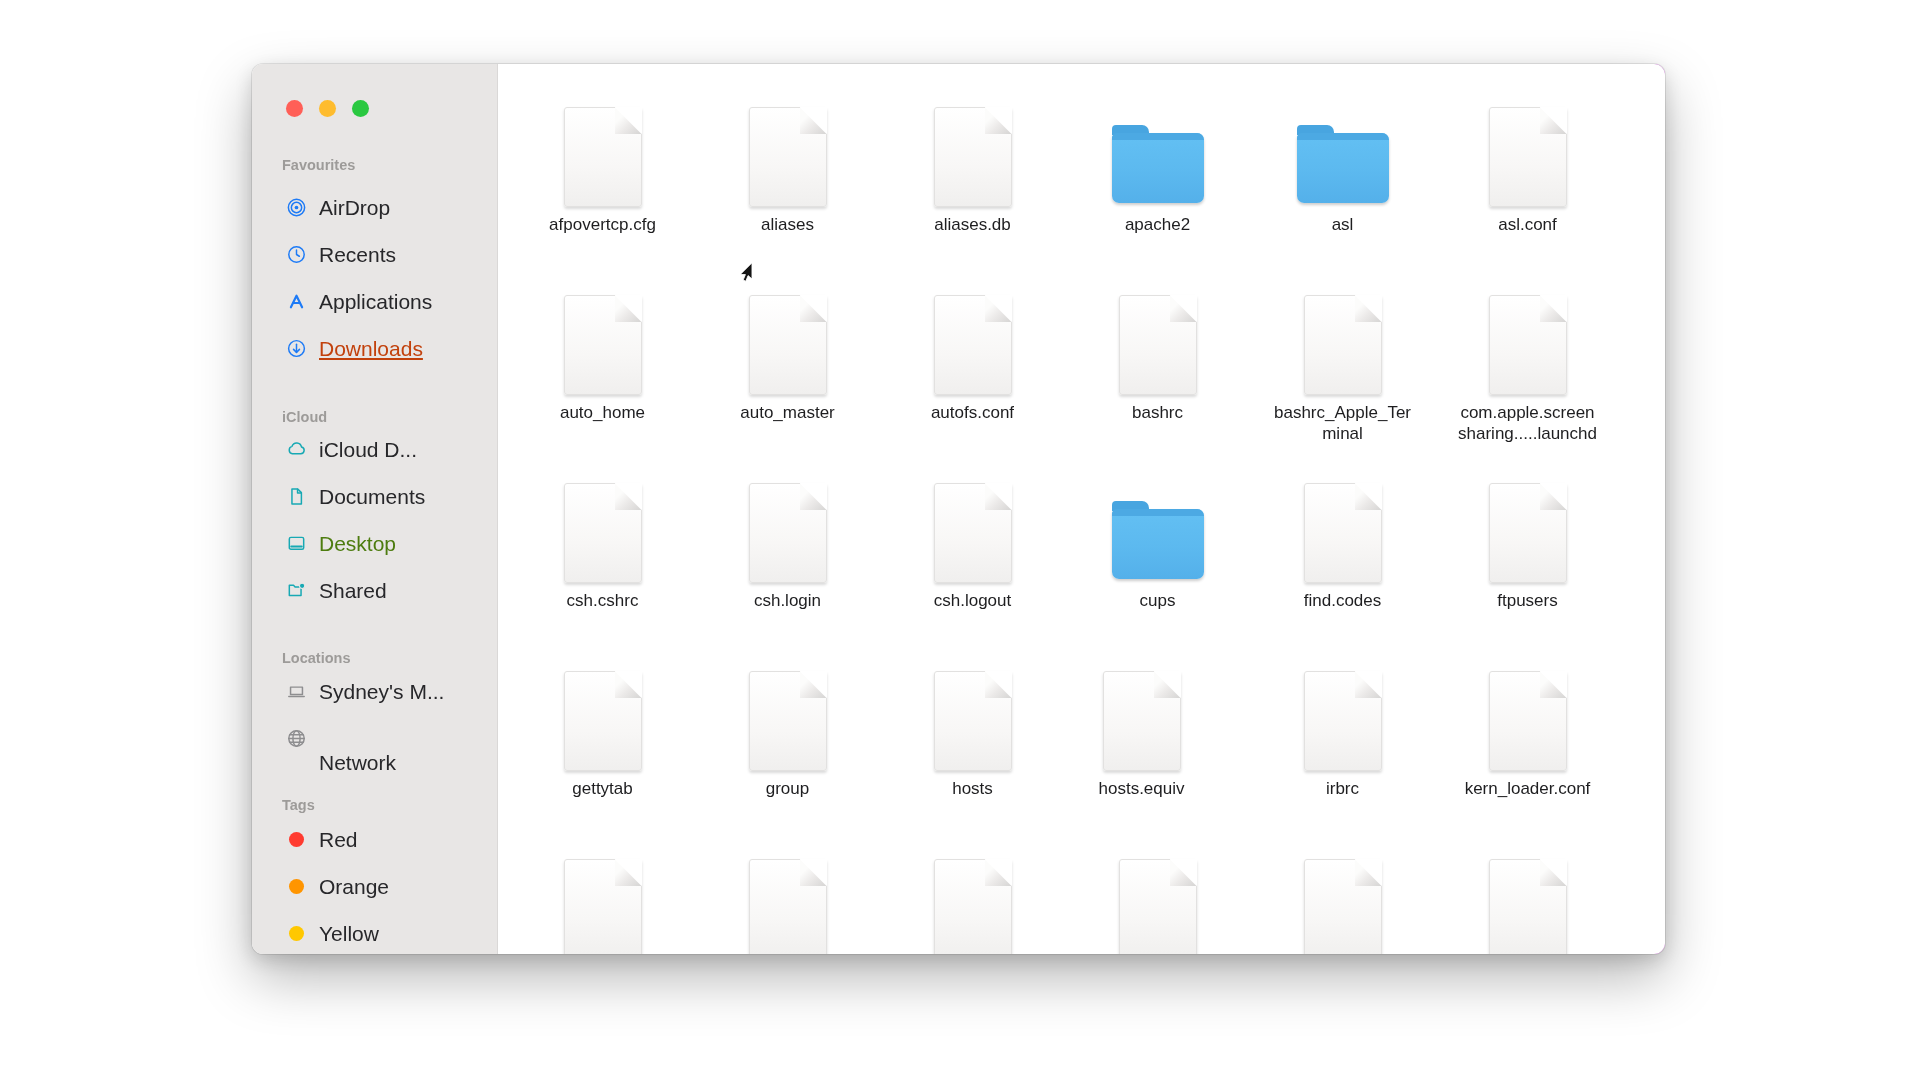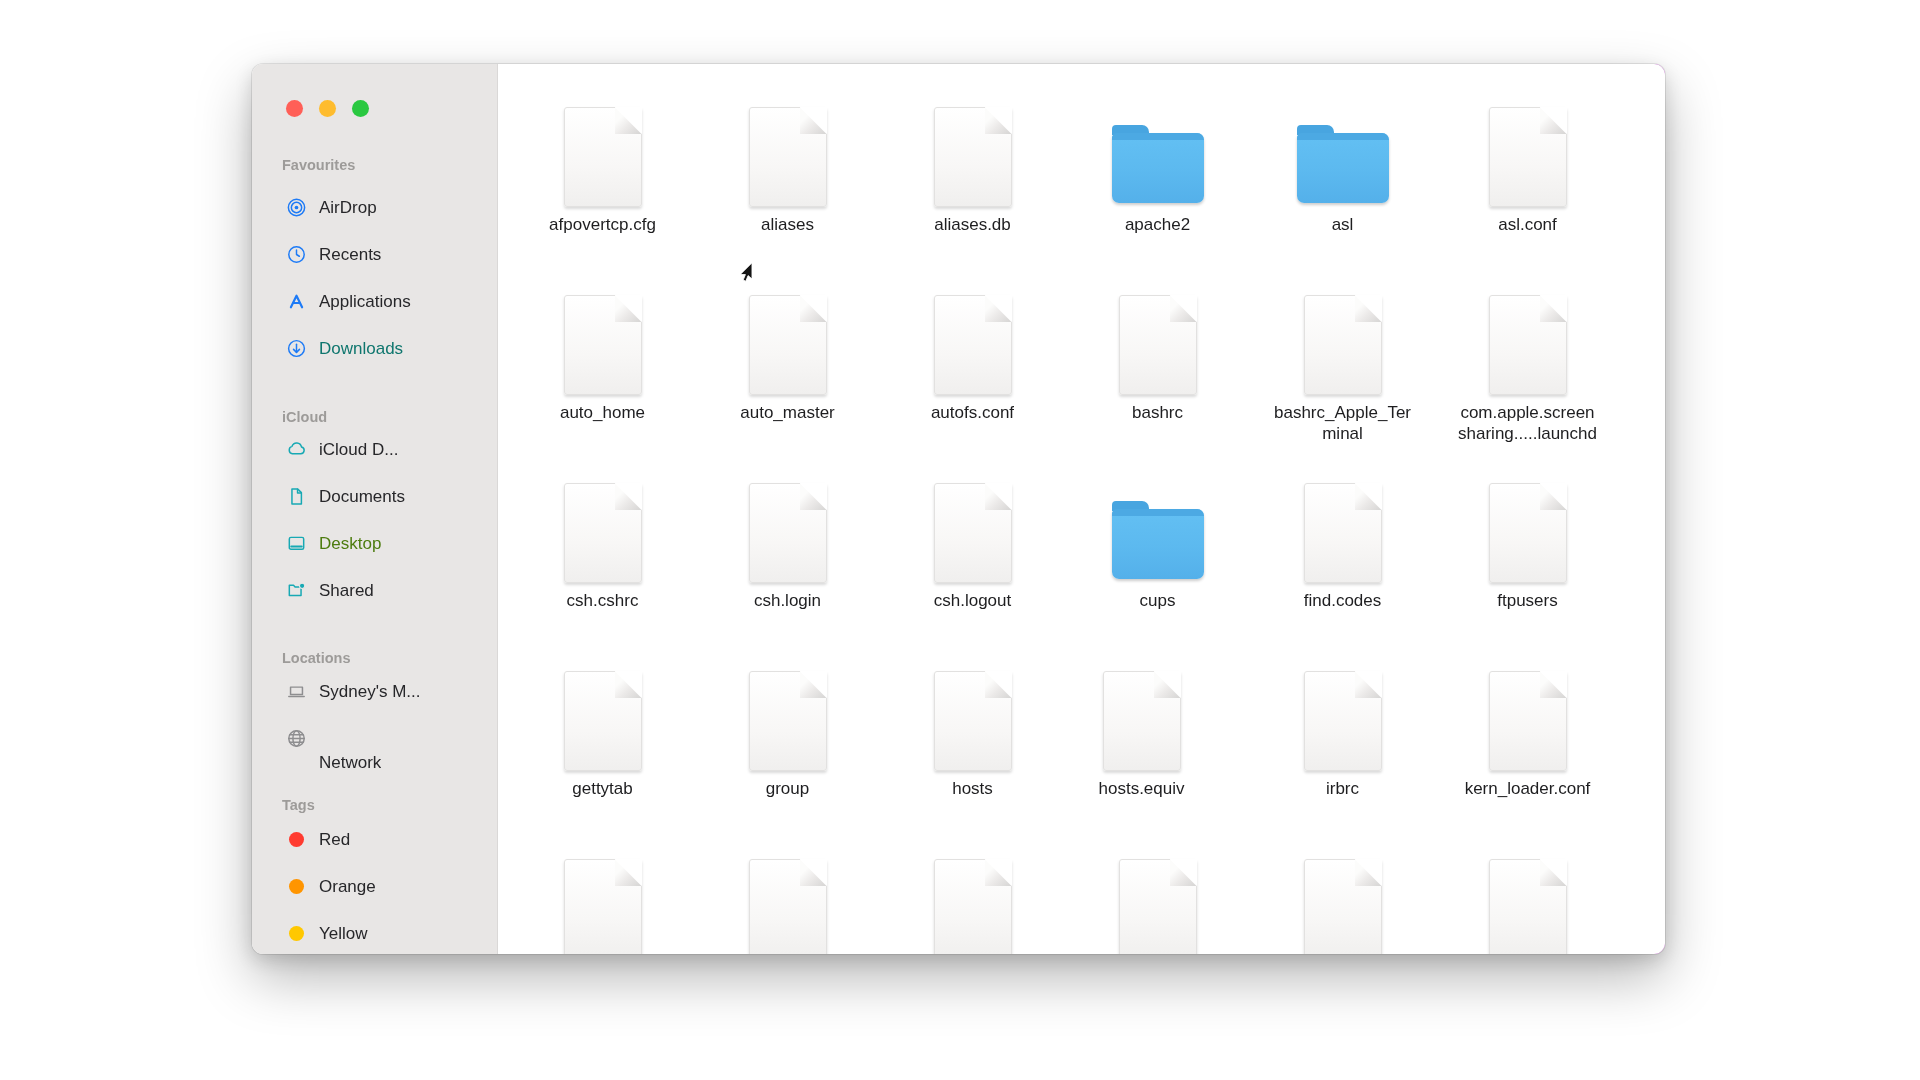--- a/index.html
+++ b/index.html
@@ -14,21 +14,21 @@
     background:#fff;border-radius:11px;display:flex;overflow:hidden;
     box-shadow:0 0 0 1px rgba(0,0,0,.09),0 24px 55px rgba(0,0,0,.28),0 6px 18px rgba(0,0,0,.14);
   }
   
   .sidebar{width:245px;flex:none;position:relative;background:#e8e6e5;border-right:1px solid rgba(0,0,0,.06)}
   .traffic{position:absolute;left:34px;top:36px;display:flex;gap:16px}
   .traffic button{width:17px;height:17px;border-radius:50%;border:none;padding:0;cursor:default}
   .sb-header{position:absolute;left:30px;right:10px;font-size:14.5px;font-weight:700;color:#9d9b99}
   .sb-list{position:absolute;left:10px;right:8px}
   .sb-item{height:47px;display:flex;align-items:center;padding-left:22px;gap:11px;border-radius:8px}
-  .sb-item .lbl{font-size:17px;color:#27272a;white-space:nowrap;overflow:hidden}
+  .sb-item .lbl{font-size:21px;color:#27272a;white-space:nowrap;overflow:hidden}
   .sb-ic{width:24px;height:24px;flex:none;display:flex;align-items:center;justify-content:center}
   .sb-ic svg{width:21px;height:21px}
   .dot{width:15px;height:15px;border-radius:50%;margin:0 4px}
   
   .main{flex:1;min-width:0;display:flex;flex-direction:row;background:#a21caf}
   .toolbar{height:81px;flex:none;position:relative;background:#fdfdfd;border-bottom:1px solid #e7e6e5}
   .tb{position:absolute;top:0;bottom:0;display:flex;align-items:center;gap:9px;border:none;background:none;padding:0;color:#4c4c4e;cursor:default}
   .tb svg{width:27px;height:27px}
   .tb .small svg{width:21px;height:21px}
   .tb .tiny svg{width:15px;height:15px}
@@ -102,21 +102,21 @@
     <span class="lbl" style="color: rgb(39, 39, 42);">Applications</span>
   </div>
           <div class="sb-item" style="color: rgb(30, 123, 246);">
     <span class="sb-ic">
               <svg viewBox="0 0 24 24">
                 <circle cx="12" cy="12" r="9"></circle>
                 <path d="M12 7 V16.2"></path>
                 <path d="M8.6 13 L12 16.4 L15.4 13"></path>
               </svg>
             </span>
-    <span class="lbl" style="color: #0f766e;">Downloads</span>
+    <span class="lbl" style="color: #c2410c; text-decoration: underline;">Downloads</span>
   </div>
         </div>
         <div class="sb-header" style="top: 345px;">iCloud</div>
         <div class="sb-list" style="top: 362px;">
           <div class="sb-item" style="color: rgb(23, 169, 180);">
     <span class="sb-ic">
               <svg viewBox="0 0 24 24">
                 <path d="M7.3 16.8 H16.9 A3.9 3.9 0 0 0 17.7 9.1 A5.6 5.6 0 0 0 6.9 8.4 A4.3 4.3 0 0 0 7.3 16.8 Z"></path>
               </svg>
             </span>

